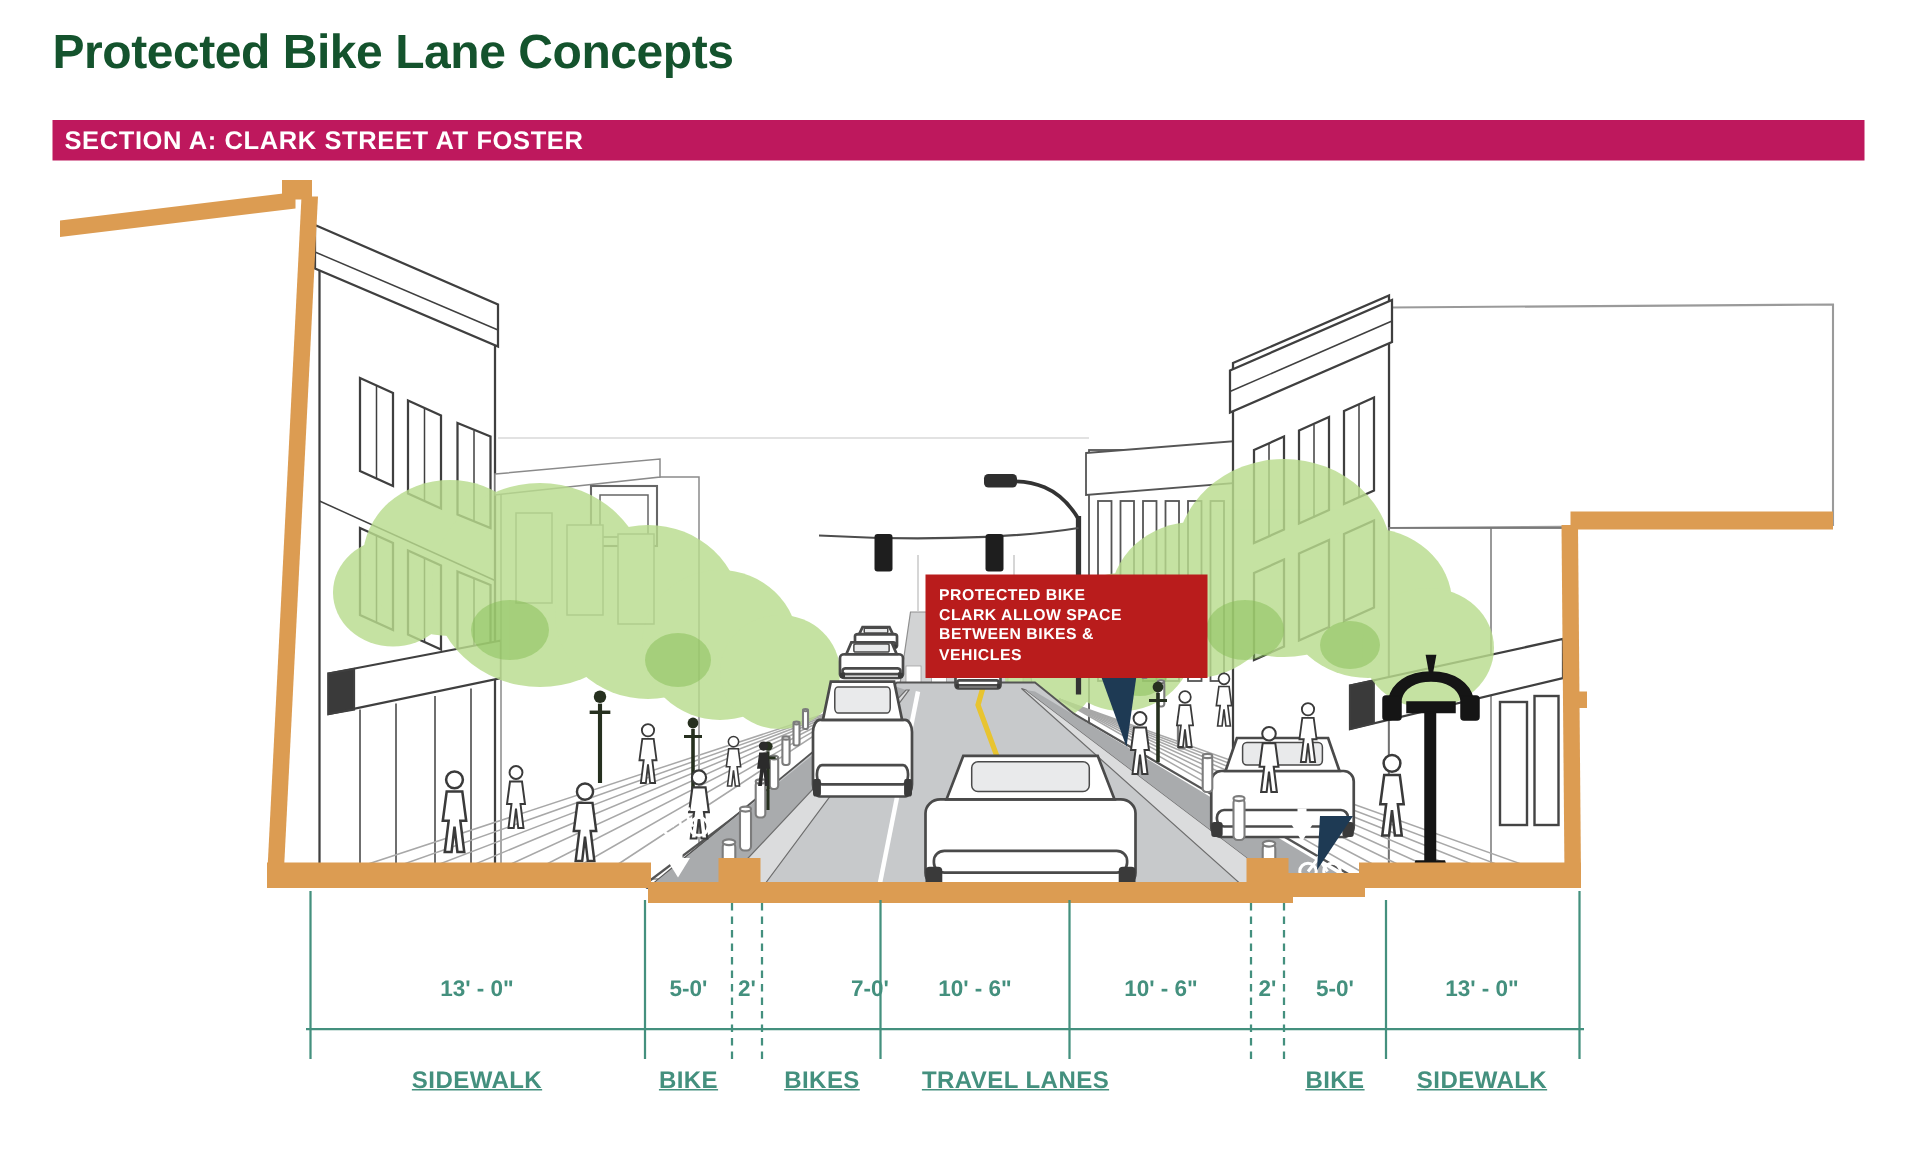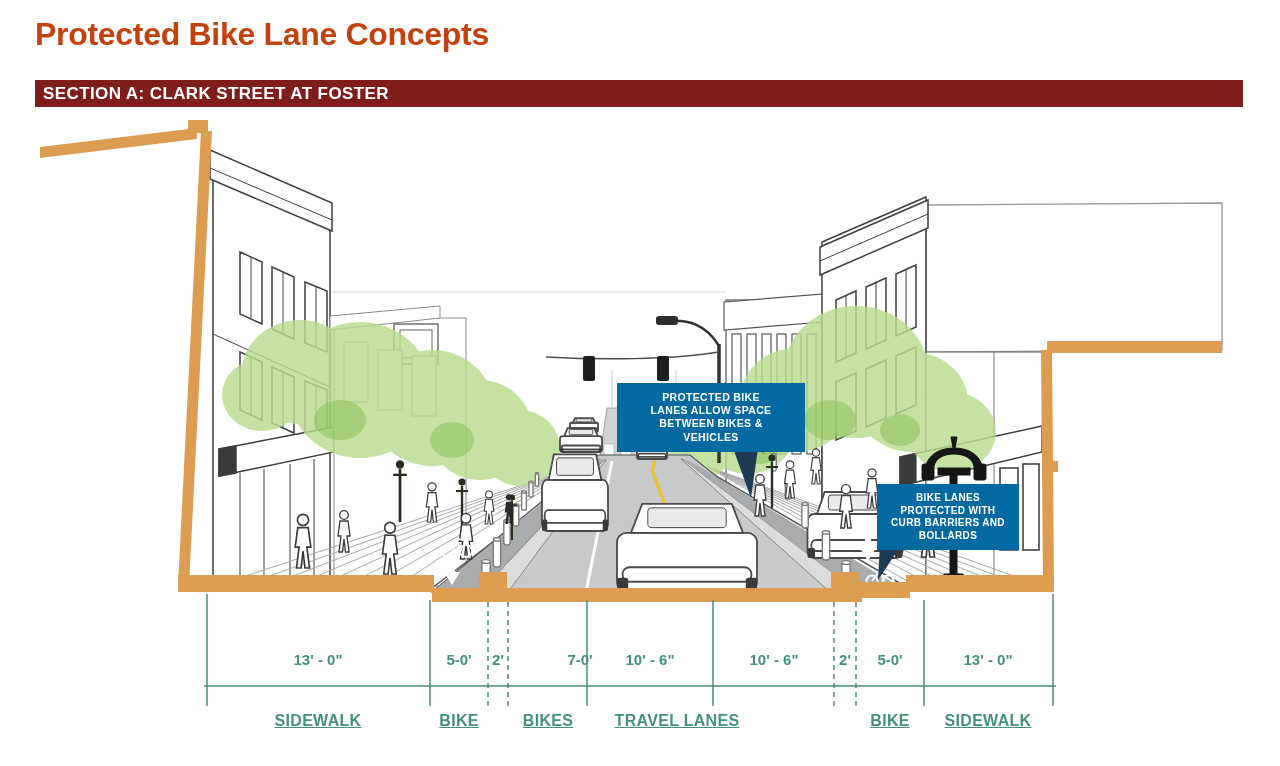--- a/index.html
+++ b/index.html
@@ -1,25 +1,25 @@
 <!DOCTYPE html>
 <html><head>
 <meta charset="utf-8">
 <style>
   html,body{margin:0;padding:0;background:#fff;}
   .page{position:relative;width:1280px;height:766px;background:#ffffff;overflow:hidden;
         font-family:"Liberation Sans",sans-serif;}
   .page-title{position:absolute;left:35px;top:16px;font-size:32px;font-weight:bold;
-        color:#c2410c;letter-spacing:-0.3px;z-index:3;}
+        color:#14532d;letter-spacing:-0.3px;z-index:3;}
   .section-banner{position:absolute;left:35px;top:80px;width:1200px;height:27px;line-height:27px;
-        background:#7f1d1d;color:#ffffff;font-size:17px;font-weight:bold;letter-spacing:0.4px;
+        background:#be185d;color:#ffffff;font-size:17px;font-weight:bold;letter-spacing:0.4px;
         padding-left:8px;z-index:3;}
   .scene{position:absolute;left:0;top:0;z-index:1;}
-  .callout{position:absolute;background:#0369a1;color:#fff;font-weight:bold;
-        font-size:10.5px;line-height:1.26;letter-spacing:0.35px;padding:8px 9px;z-index:4;text-align:center;}
+  .callout{position:absolute;background:#b91c1c;color:#fff;font-weight:bold;
+        font-size:10.5px;line-height:1.26;letter-spacing:0.35px;padding:8px 9px;z-index:4;}
   .callout .co-line{display:block;}
   .co-protected{left:617px;top:383px;width:170px;}
   .co-barriers{left:877px;top:484px;width:124px;font-size:10px;}
   .dim-val,.dim-label{position:absolute;transform:translateX(-50%);color:#44907E;
         font-weight:bold;white-space:nowrap;z-index:3;}
   .dim-val{top:651px;font-size:15px;}
   .dim-label{top:712px;font-size:16px;letter-spacing:0.3px;text-decoration:underline;}
 </style>
 </head>
 <body>
@@ -321,29 +321,23 @@
     </g>
 
     <g fill="#1E3A54">
       <polygon points="733,448 758,448 751,498"></polygon>
       <polygon points="880,544 902,544 878,580"></polygon>
     </g>
   </svg>
 
   <div class="callout co-protected">
     <span class="co-line">PROTECTED BIKE</span>
-    <span class="co-line">LANES ALLOW SPACE</span>
+    <span class="co-line">CLARK ALLOW SPACE</span>
     <span class="co-line">BETWEEN BIKES &amp;</span>
     <span class="co-line">VEHICLES</span>
-  </div>
-  <div class="callout co-barriers">
-    <span class="co-line">BIKE LANES</span>
-    <span class="co-line">PROTECTED WITH</span>
-    <span class="co-line">CURB BARRIERS AND</span>
-    <span class="co-line">BOLLARDS</span>
   </div>
 
   <span class="dim-val" style="left:318px">13' - 0"</span>
   <span class="dim-val" style="left:459px">5-0'</span>
   <span class="dim-val" style="left:498px">2'</span>
   <span class="dim-val" style="left:580px">7-0'</span>
   <span class="dim-val" style="left:650px">10' - 6"</span>
   <span class="dim-val" style="left:774px">10' - 6"</span>
   <span class="dim-val" style="left:845px">2'</span>
   <span class="dim-val" style="left:890px">5-0'</span>

